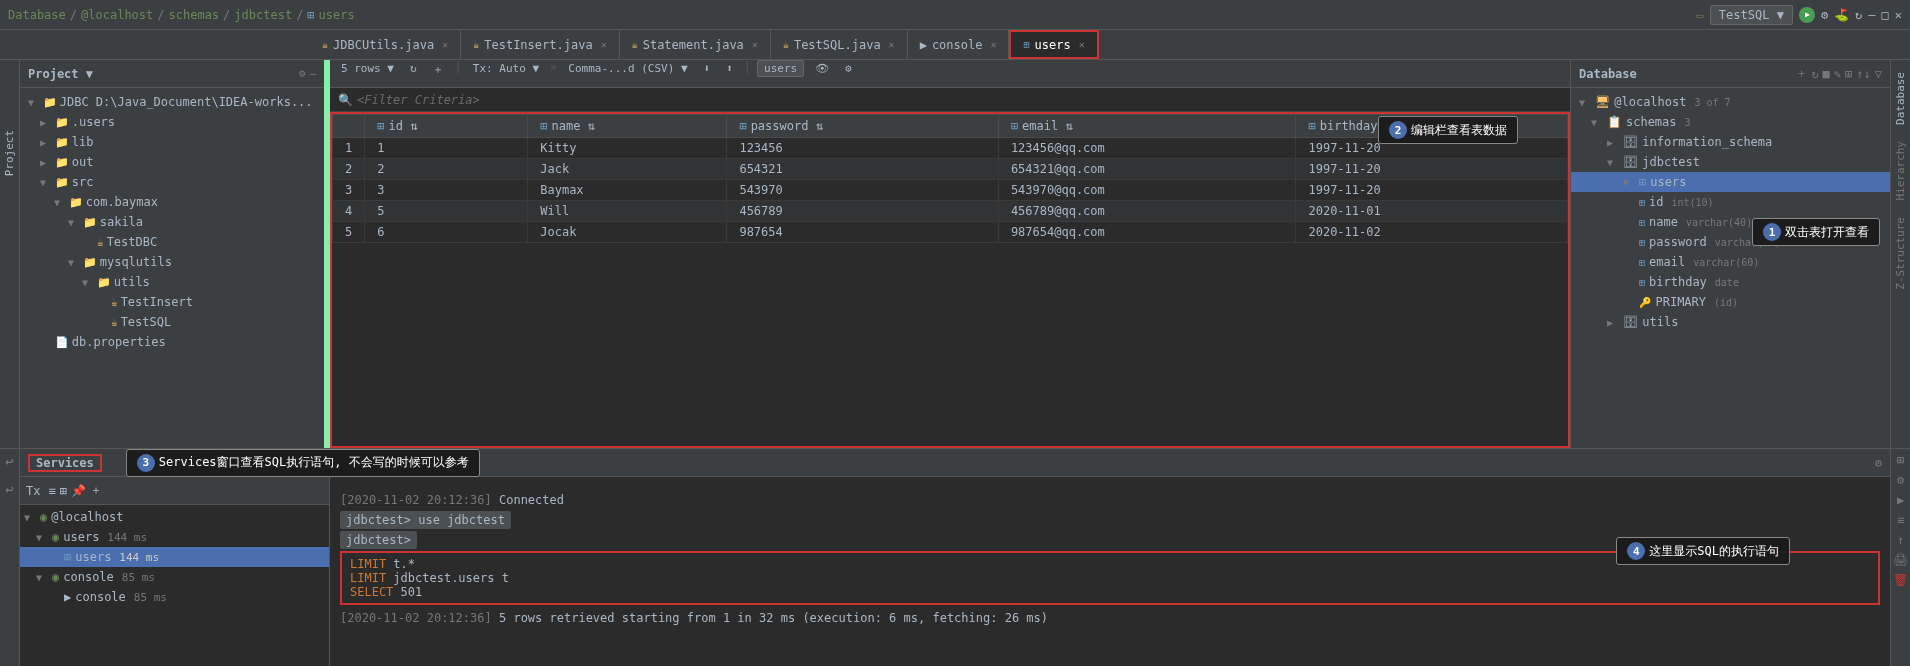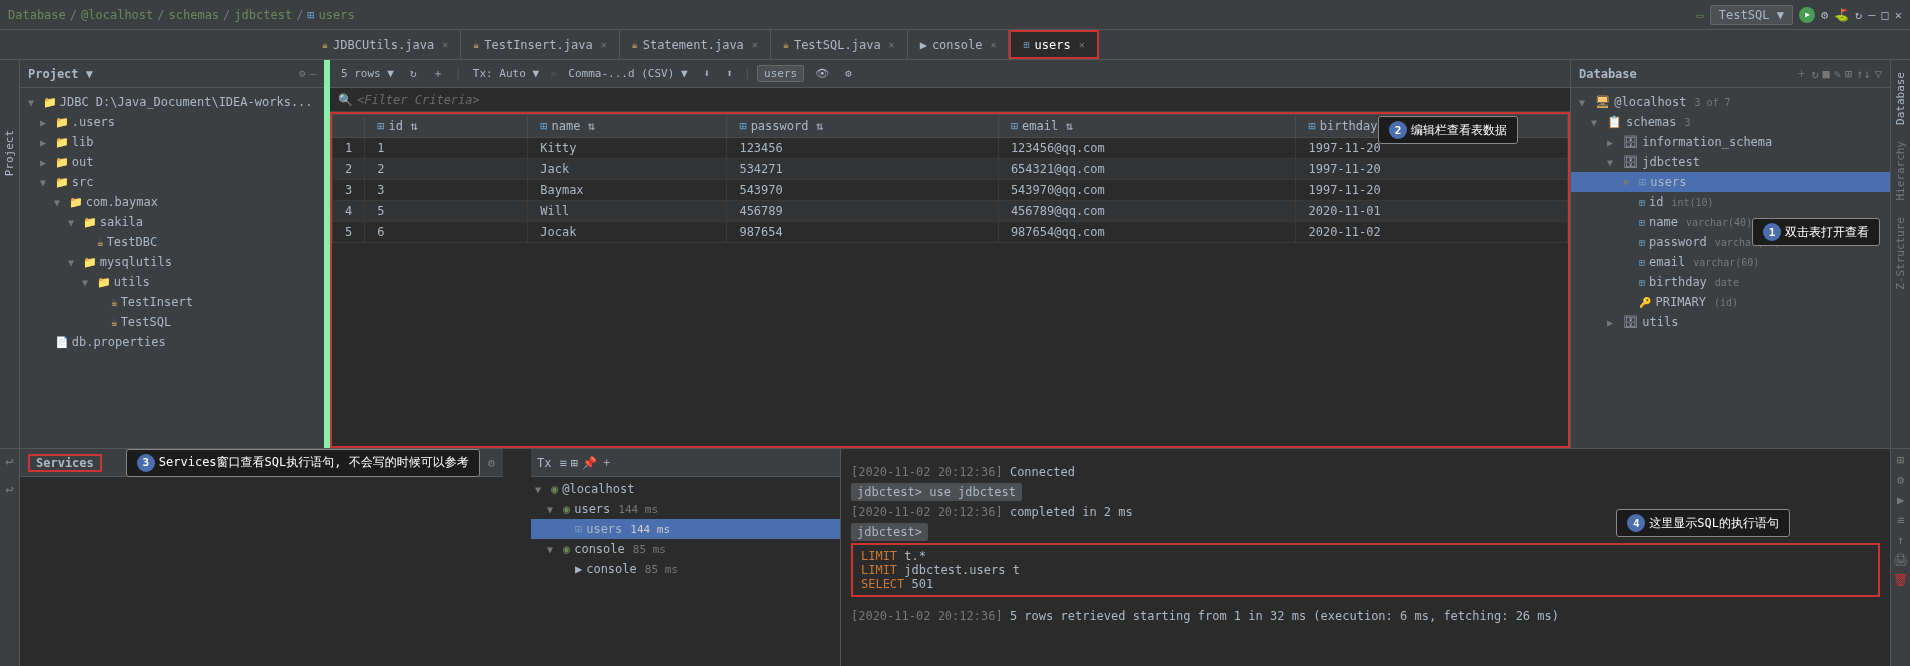--- a/index.html
+++ b/index.html
@@ -133,21 +133,21 @@
       display: flex;
       flex-direction: column;
       overflow: hidden;
     }
 
     
     .table-toolbar {
       height: 28px;
       background: #3c3f41;
       display: flex;
-      align-items: center;
+      align-items: flex-start;
       padding: 0 6px;
       gap: 6px;
       border-bottom: 1px solid #555;
       flex-shrink: 0;
     }
     .toolbar-btn {
       font-size: 11px;
       color: #a9b7c6;
       cursor: pointer;
       padding: 2px 5px;
@@ -600,21 +600,21 @@
       <td>1</td>
       <td>Kitty</td>
       <td>123456</td>
       <td>123456@qq.com</td>
       <td>1997-11-20</td>
     </tr>
             <tr>
       <td class="row-num">2</td>
       <td>2</td>
       <td>Jack</td>
-      <td>534271</td>
+      <td>654321</td>
       <td>654321@qq.com</td>
       <td>1997-11-20</td>
     </tr>
             <tr>
       <td class="row-num">3</td>
       <td>3</td>
       <td>Baymax</td>
       <td>543970</td>
       <td>543970@qq.com</td>
       <td>1997-11-20</td>
@@ -736,21 +736,21 @@
 
 <div class="bottom-row">
 
   <div class="bottom-left-vtabs">
     <div class="undo-btns">
       <span class="undo-btn">↩</span>
       <span class="undo-btn" style="margin-top:10px;">↩</span>
     </div>
   </div>
 
-  <div style="display:flex; flex-direction:row; flex:1; overflow:hidden;gap:28px;">
+  <div style="display:flex; flex-direction:column; flex:1; overflow:hidden;">
     <div class="services-header">
       <span class="services-title">Services</span>
 
       <div class="anno-box" style="position:relative; left:0; top:0; margin-left:16px;">
         <span class="anno-num">3</span>
         <span>Services窗口查看SQL执行语句, 不会写的时候可以参考</span>
       </div>
       <span style="margin-left:auto; color:#777; cursor:pointer;">⚙</span>
     </div>
     <div class="services-content">
@@ -797,33 +797,29 @@
       </div>
 
       <div class="console-area anno-wrap">
         <div class="console-line">
           <span class="console-timestamp">[2020-11-02 20:12:36]</span>
           <span> Connected</span>
         </div>
         <div class="console-line" style="margin:2px 0;">
           <span class="console-prompt">jdbctest&gt; use jdbctest</span>
         </div>
-        <div class="console-line">
-          <span class="console-timestamp">[2020-11-02 20:12:36]</span>
-          <span> completed in 2 ms</span>
-        </div>
         <div class="console-line" style="margin-top:2px;">
           <span class="console-prompt">jdbctest&gt;</span>
         </div>
         <div class="sql-block">
           <div><span class="sql-keyword">LIMIT</span><span class="sql-text"> t.*</span></div>
           <div><span class="sql-keyword">       LIMIT</span><span class="sql-text"> jdbctest.users t</span></div>
           <div><span class="sql-keyword">       SELECT</span><span class="sql-text"> 501</span></div>
         </div>
-        <div class="console-line" style="margin-top:10px;">
+        <div class="console-line" style="margin-top:4px;">
           <span class="console-timestamp">[2020-11-02 20:12:36]</span>
           <span> 5 rows retrieved starting from 1 in 32 ms (execution: 6 ms, fetching: 26 ms)</span>
         </div>
 
         <div class="anno-box" style="position:absolute; top:60px; right:100px;">
           <span class="anno-num">4</span>
           <span>这里显示SQL的执行语句</span>
         </div>
       </div>
     </div>

